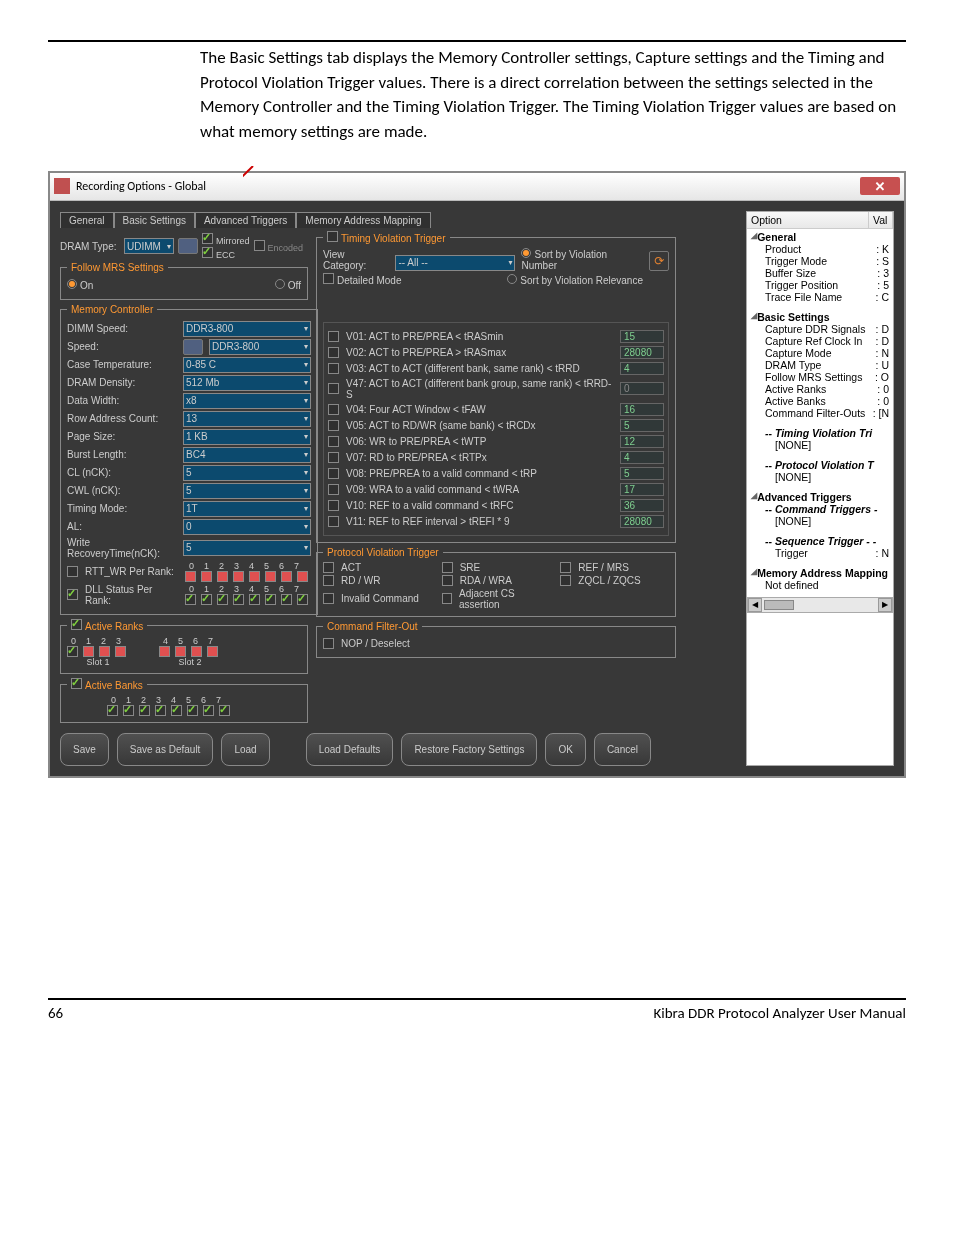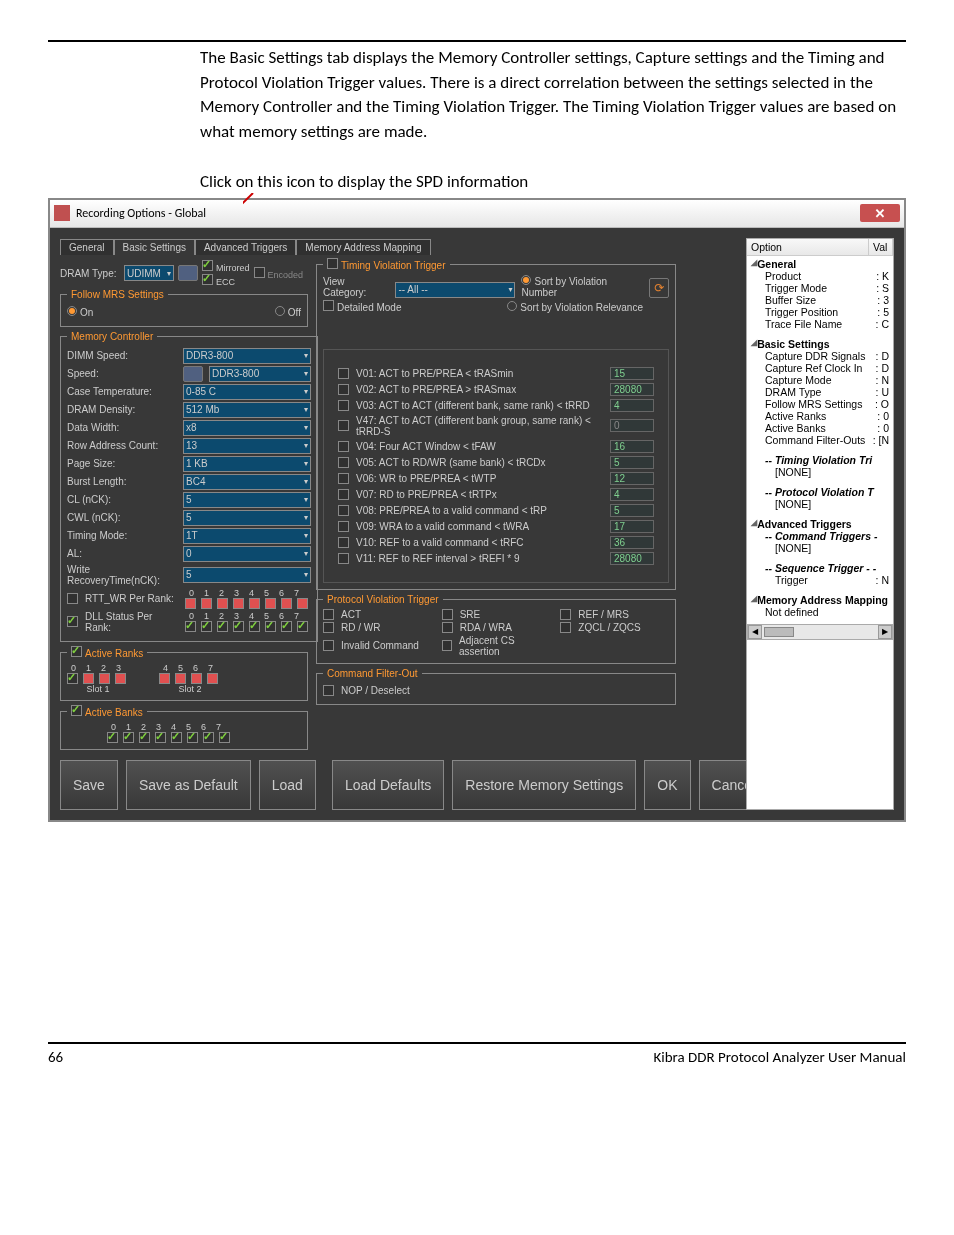--- a/index.html
+++ b/index.html
@@ -32,21 +32,21 @@
   .row { display:flex; align-items:center; gap:4px; margin:2px 0; font-size:10px; color:#ccc;}
   .row label { flex:0 0 112px; color:#ccc;}
   .row input[type=text], .sel { flex:1; background:#0c4a6e; border:1px solid #888; color:#ccc; font-size:10px; padding:1px 2px; height:16px;}
   .sel { position:relative; display:flex; align-items:center;}
   .sel::after{content:"▾"; position:absolute; right:2px; font-size:8px; color:#ccc;}
   .cb{width:11px;height:11px;border:1px solid #888;display:inline-block;background:#303030;margin-right:3px;position:relative;}
   .cb.chk::after{content:"✓";position:absolute;top:-3px;left:-1px;color:#7fcf3f;font-size:11px;font-weight:bold;}
   .cb.sq{background:#e05050;}
   .radio{width:10px;height:10px;border:1px solid #888;border-radius:50%;display:inline-block;margin-right:3px;position:relative;}
   .radio.on::after{content:"";position:absolute;top:1px;left:1px;width:6px;height:6px;border-radius:50%;background:#ff9933;}
-  .btn{background:linear-gradient(#505050,#383838);border:1px solid #888;color:#ccc;font-size:14px;padding:16px 12px;border-radius:0;}
+  .btn{background:linear-gradient(#505050,#383838);border:1px solid #888;color:#ccc;font-size:10px;padding:10px 12px;border-radius:8px;}
   .footer-btns{display:flex;gap:8px;margin-top:6px;}
   .footer-btns .btn{flex:0 0 auto;}
   .viol-row{display:flex;align-items:center;gap:4px;font-size:10px;color:#ccc;margin:3px 0;}
   .viol-row .nm{flex:1;}
   .viol-row .val{width:44px;background:#303838;border:1px solid #666;color:#7fcf8f;text-align:left;padding:0 3px;font-size:10px;}
   .viol-row .val.dis{color:#888;}
   .viol-head{display:flex;align-items:flex-end;gap:6px;font-size:10px;color:#ccc;margin-bottom:2px;}
   .viol-head .sel{flex:0 0 120px;}
   .proto-grid{display:grid;grid-template-columns:1fr 1fr 1fr;gap:2px 10px;}
   .numrow{display:flex;gap:2px;font-size:9px;color:#ccc;}
@@ -75,21 +75,20 @@
   .hscroll .track{flex:1;position:relative;height:12px;}
   .hscroll .thumb{position:absolute;left:2px;width:30px;height:10px;top:1px;background:#bbb;border:1px solid #888;}
 </style>
 </head>
 <body>
 
 <div class="page">
   <div class="hdr-line"></div>
 
   <p class="body-text" style="margin-left:152px;">The Basic Settings tab displays the Memory Controller settings, Capture settings and the Timing and Protocol Violation Trigger values. There is a direct correlation between the settings selected in the Memory Controller and the Timing Violation Trigger. The Timing Violation Trigger values are based on what memory settings are made.</p>
-  <p class="caption">Click on this icon to display the SPD information</p>
 
   <div class="arrow-wrap">
     <div class="arrow">
         <svg width="130" height="110">
           <line x1="10" y1="0" x2="-82" y2="90" stroke="#cc0000" stroke-width="2"></line>
           <polygon points="-82,90 -76,80 -72,88" fill="#cc0000"></polygon>
         </svg>
       </div>
 
   <div class="win">
@@ -313,21 +312,21 @@
                 <span class="sel">-- All --</span>
                 <span><span class="radio on"></span><span>Sort by Violation Number</span></span>
                 <span class="refresh-icon">⟳</span>
               </div>
               <div class="viol-head">
                 <span><span class="cb"></span><span>Detailed Mode</span></span>
                 <span style="flex:1;"></span>
                 <span><span class="radio"></span><span>Sort by Violation Relevance</span></span>
                 <span style="width:20px;"></span>
               </div>
-              <div id="viol-rows" style="border:1px solid #555;padding:14px;max-height:340px;overflow:hidden;margin-top:36px;">
+              <div id="viol-rows" style="border:1px solid #555;padding:4px;max-height:340px;overflow:hidden;margin-top:36px;">
                     <div class="viol-row">
                       <span class="cb"></span>
                       <span class="nm">V01: ACT to PRE/PREA &lt; tRASmin</span>
                       <span class="val">15</span>
                     </div>
                     <div class="viol-row">
                       <span class="cb"></span>
                       <span class="nm">V02: ACT to PRE/PREA &gt; tRASmax</span>
                       <span class="val">28080</span>
                     </div>
@@ -431,21 +430,21 @@
             </fieldset>
           </div>
         </div>
 
         <div class="footer-btns">
           <button class="btn">Save</button>
           <button class="btn">Save as Default</button>
           <button class="btn">Load</button>
           <span style="width:20px;"></span>
           <button class="btn">Load Defaults</button>
-          <button class="btn">Restore Memory Settings</button>
+          <button class="btn">Restore Factory Settings</button>
           <button class="btn">OK</button>
           <button class="btn">Cancel</button>
         </div>
       </div>
 
       <div class="side-panel col-right">
         <div class="side-head">
               <div>Option</div>
               <div style="width:24px;">Val</div>
             </div>

